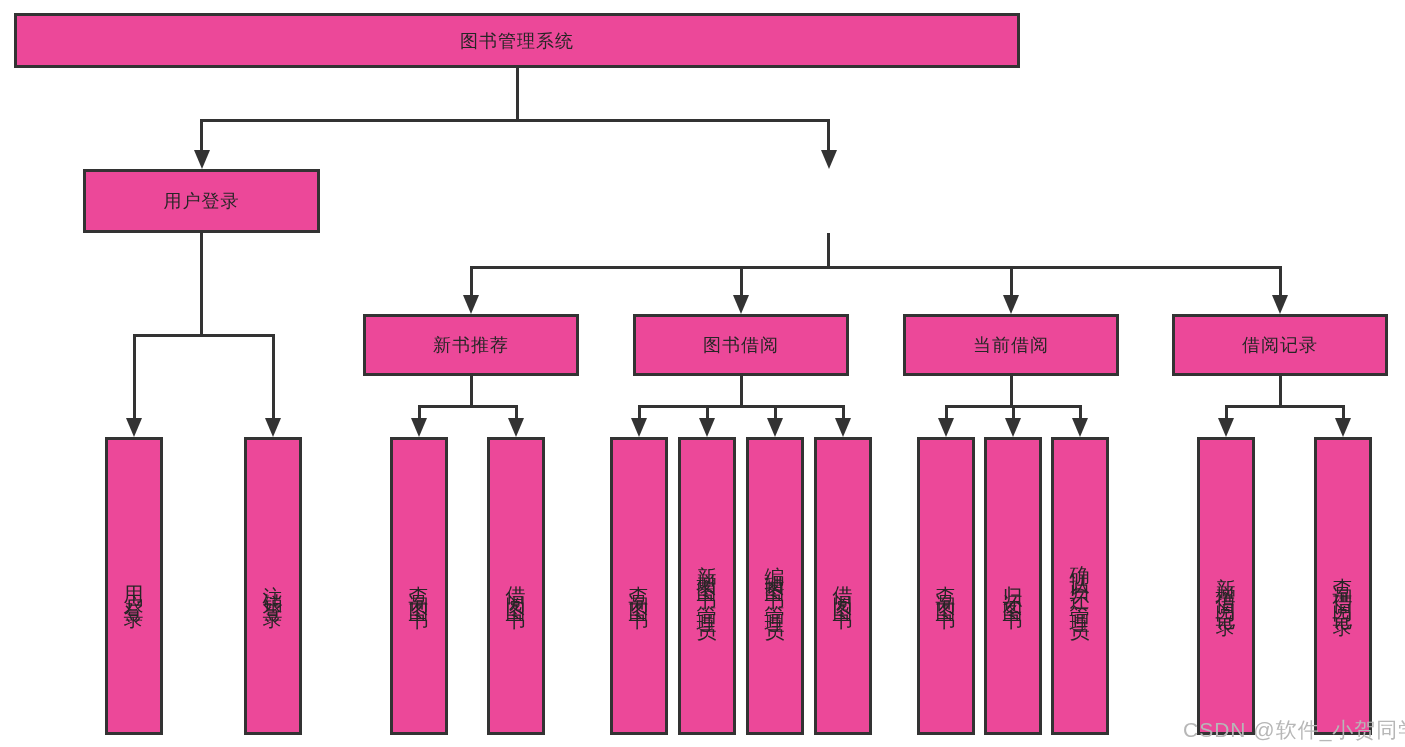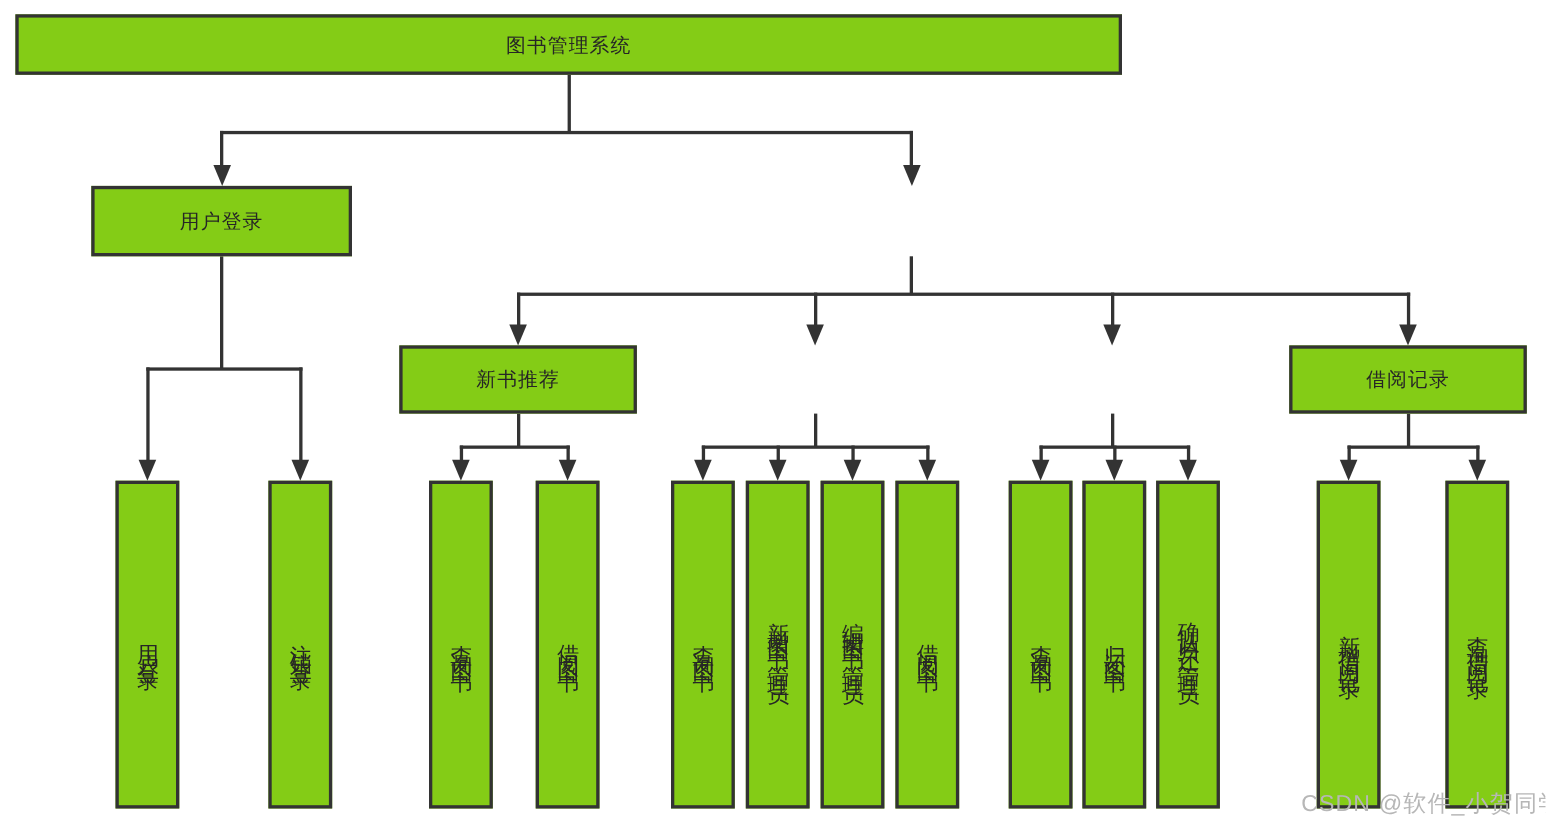--- a/index.html
+++ b/index.html
@@ -8,21 +8,21 @@
     background: #ffffff;
     font-family: "Liberation Sans", "DejaVu Sans", sans-serif;
     overflow: hidden;
   }
   #canvas { position: relative; width: 1405px; height: 747px; background: #ffffff; }
 
   .box {
     position: absolute;
     box-sizing: border-box;
     border: 3px solid #333333;
-    background: #84cc16;
+    background: #ec4899;
     display: flex;
     align-items: center;
     justify-content: center;
     color: #262626;
     font-size: 18px;
     letter-spacing: 1px;
     z-index: 2;
   }
   .leaf { z-index: 2; }
   .vtext {
@@ -85,20 +85,26 @@
   <div class="arrow" style="left:463px; top:295px;"></div>
   <div class="v" style="left:739.5px; top:266px; width:3px; height:31px;"></div>
   <div class="arrow" style="left:733px; top:295px;"></div>
   <div class="v" style="left:1009.5px; top:266px; width:3px; height:31px;"></div>
   <div class="arrow" style="left:1003px; top:295px;"></div>
   <div class="v" style="left:1278.5px; top:266px; width:3px; height:31px;"></div>
   <div class="arrow" style="left:1272px; top:295px;"></div>
 
   <div class="box" style="left:363px; top:314px; width:216px; height:62px;">
     <span>新书推荐</span>
+  </div>
+  <div class="box" style="left:633px; top:314px; width:216px; height:62px;">
+    <span>图书借阅</span>
+  </div>
+  <div class="box" style="left:903px; top:314px; width:216px; height:62px;">
+    <span>当前借阅</span>
   </div>
   <div class="box" style="left:1172px; top:314px; width:216px; height:62px;">
     <span>借阅记录</span>
   </div>
 
   <div class="v" style="left:469.5px; top:376px; width:3px; height:31px;"></div>
   <div class="h" style="left:417.5px; top:404.5px; width:100px; height:3px;"></div>
   <div class="v" style="left:417.5px; top:404.5px; width:3px; height:15px;"></div>
   <div class="arrow" style="left:411px; top:418px;"></div>
   <div class="v" style="left:514.5px; top:404.5px; width:3px; height:15px;"></div>

